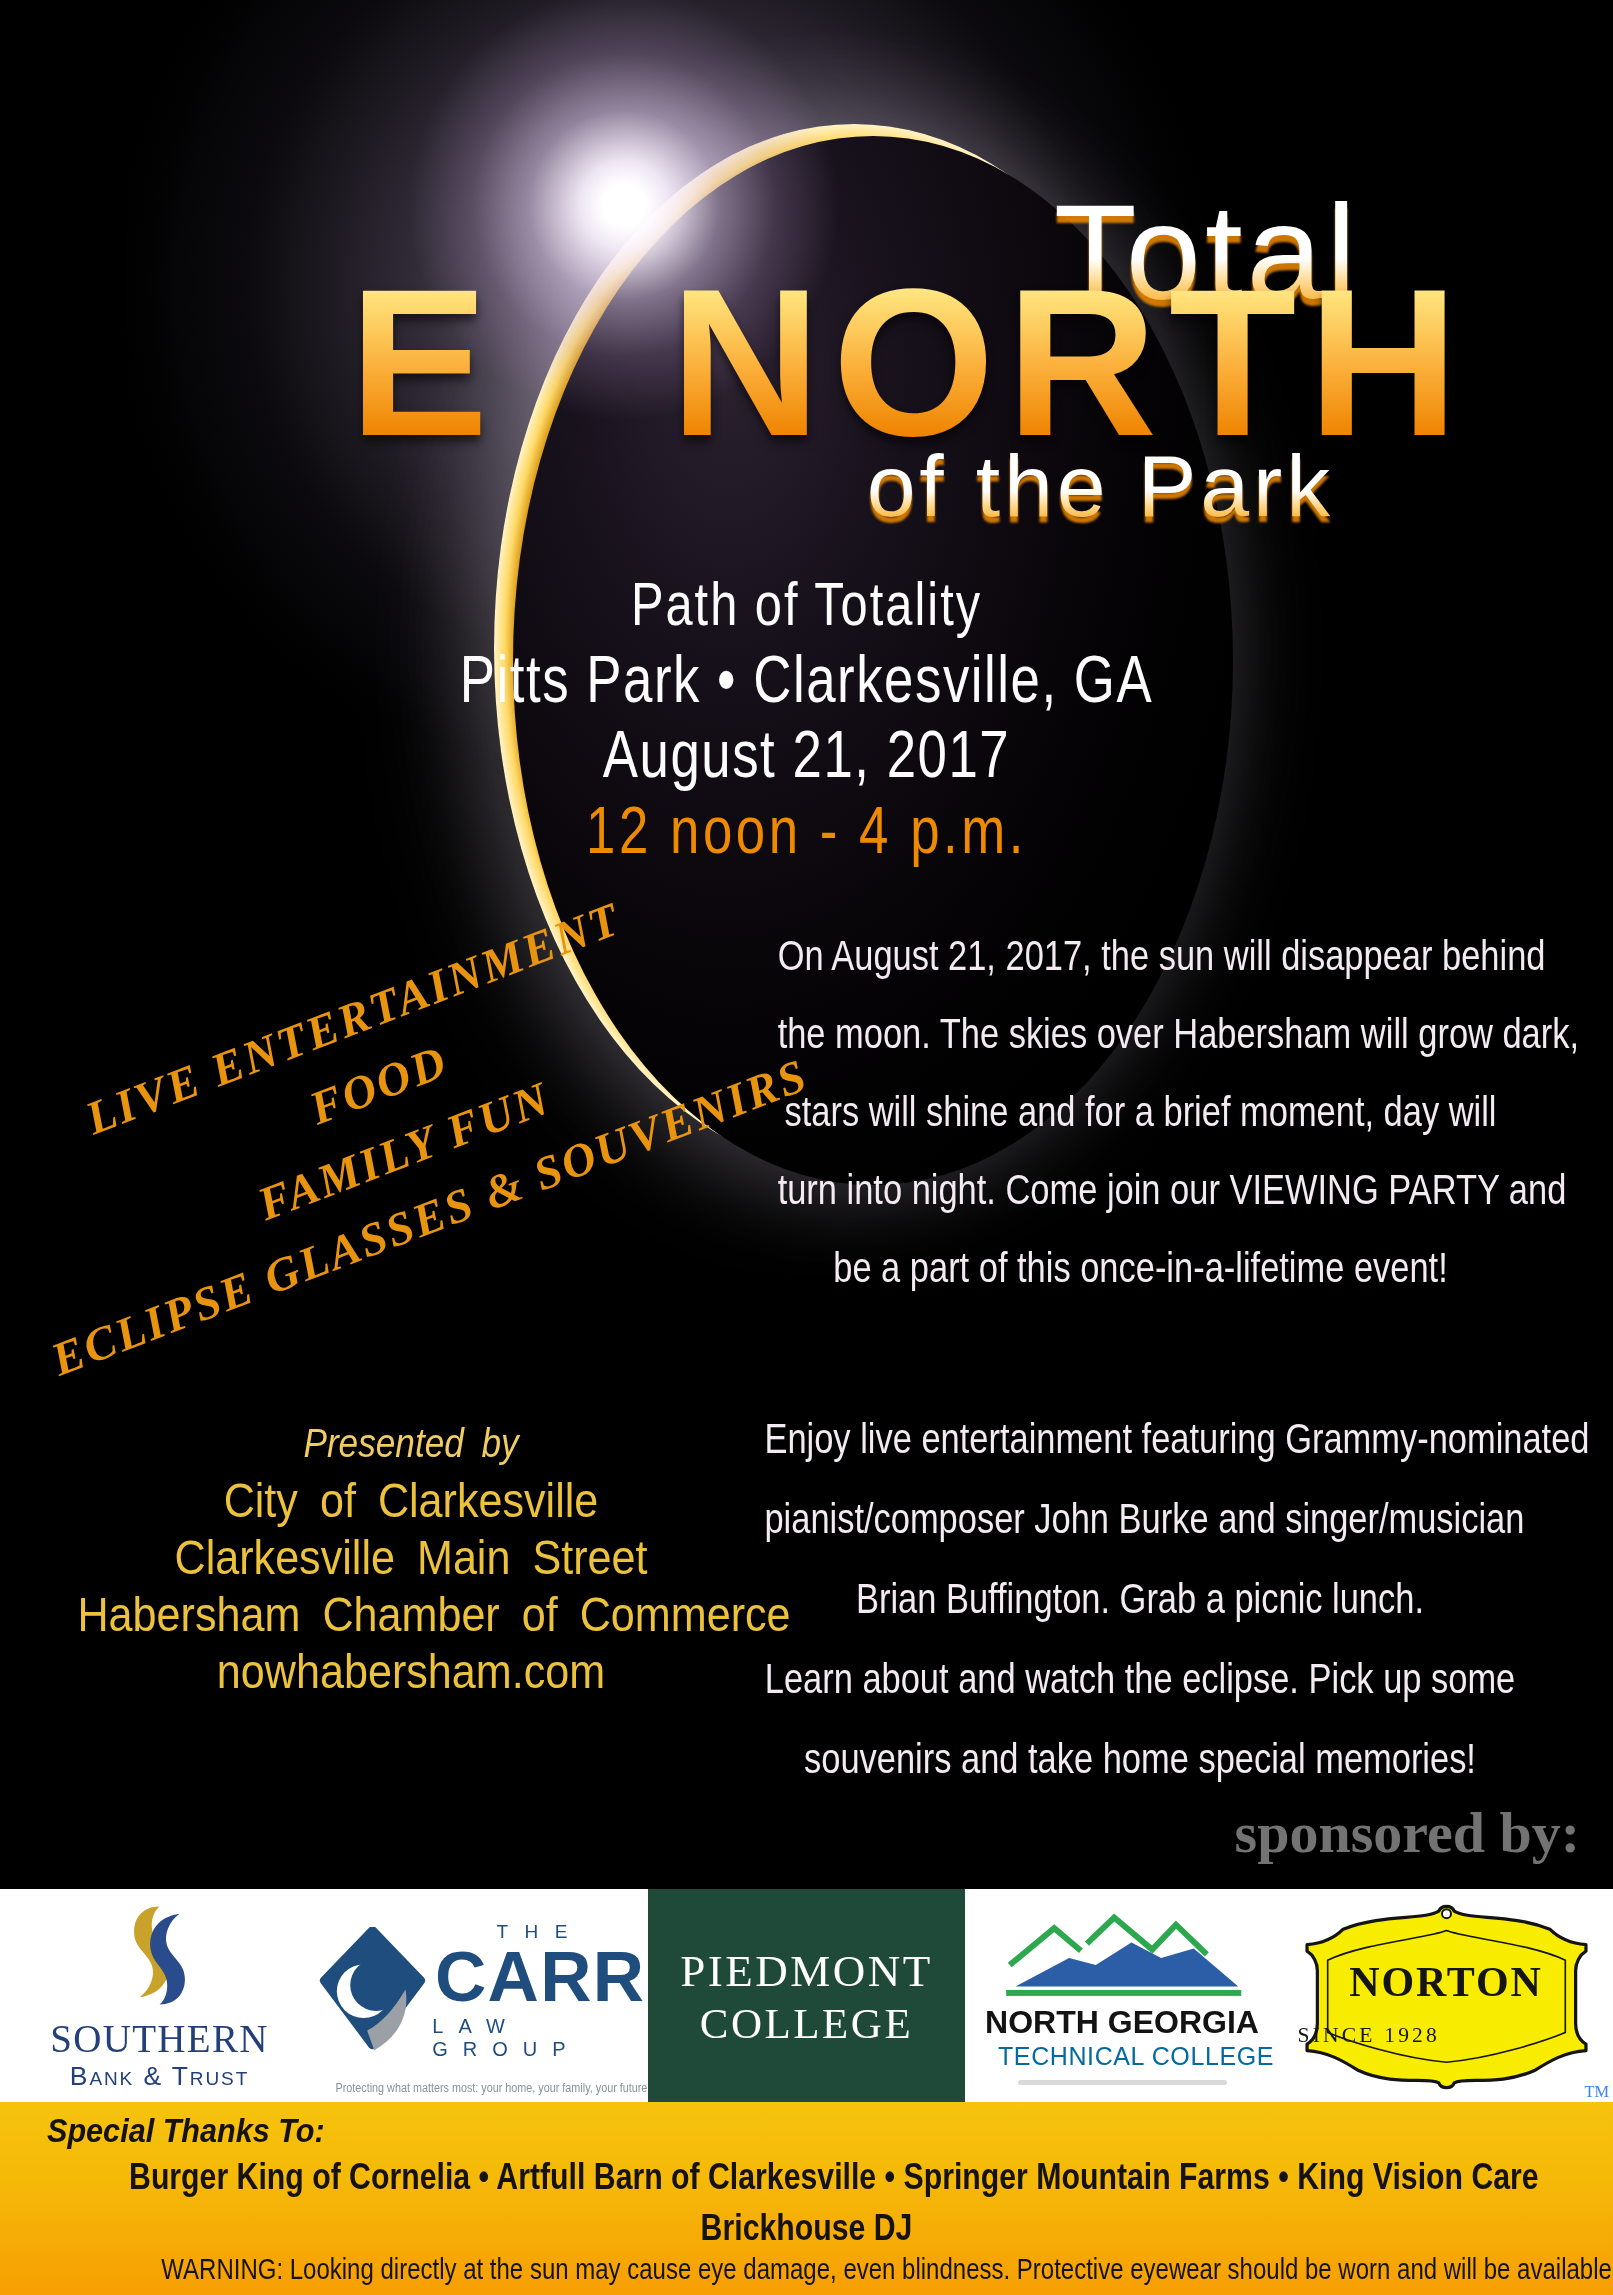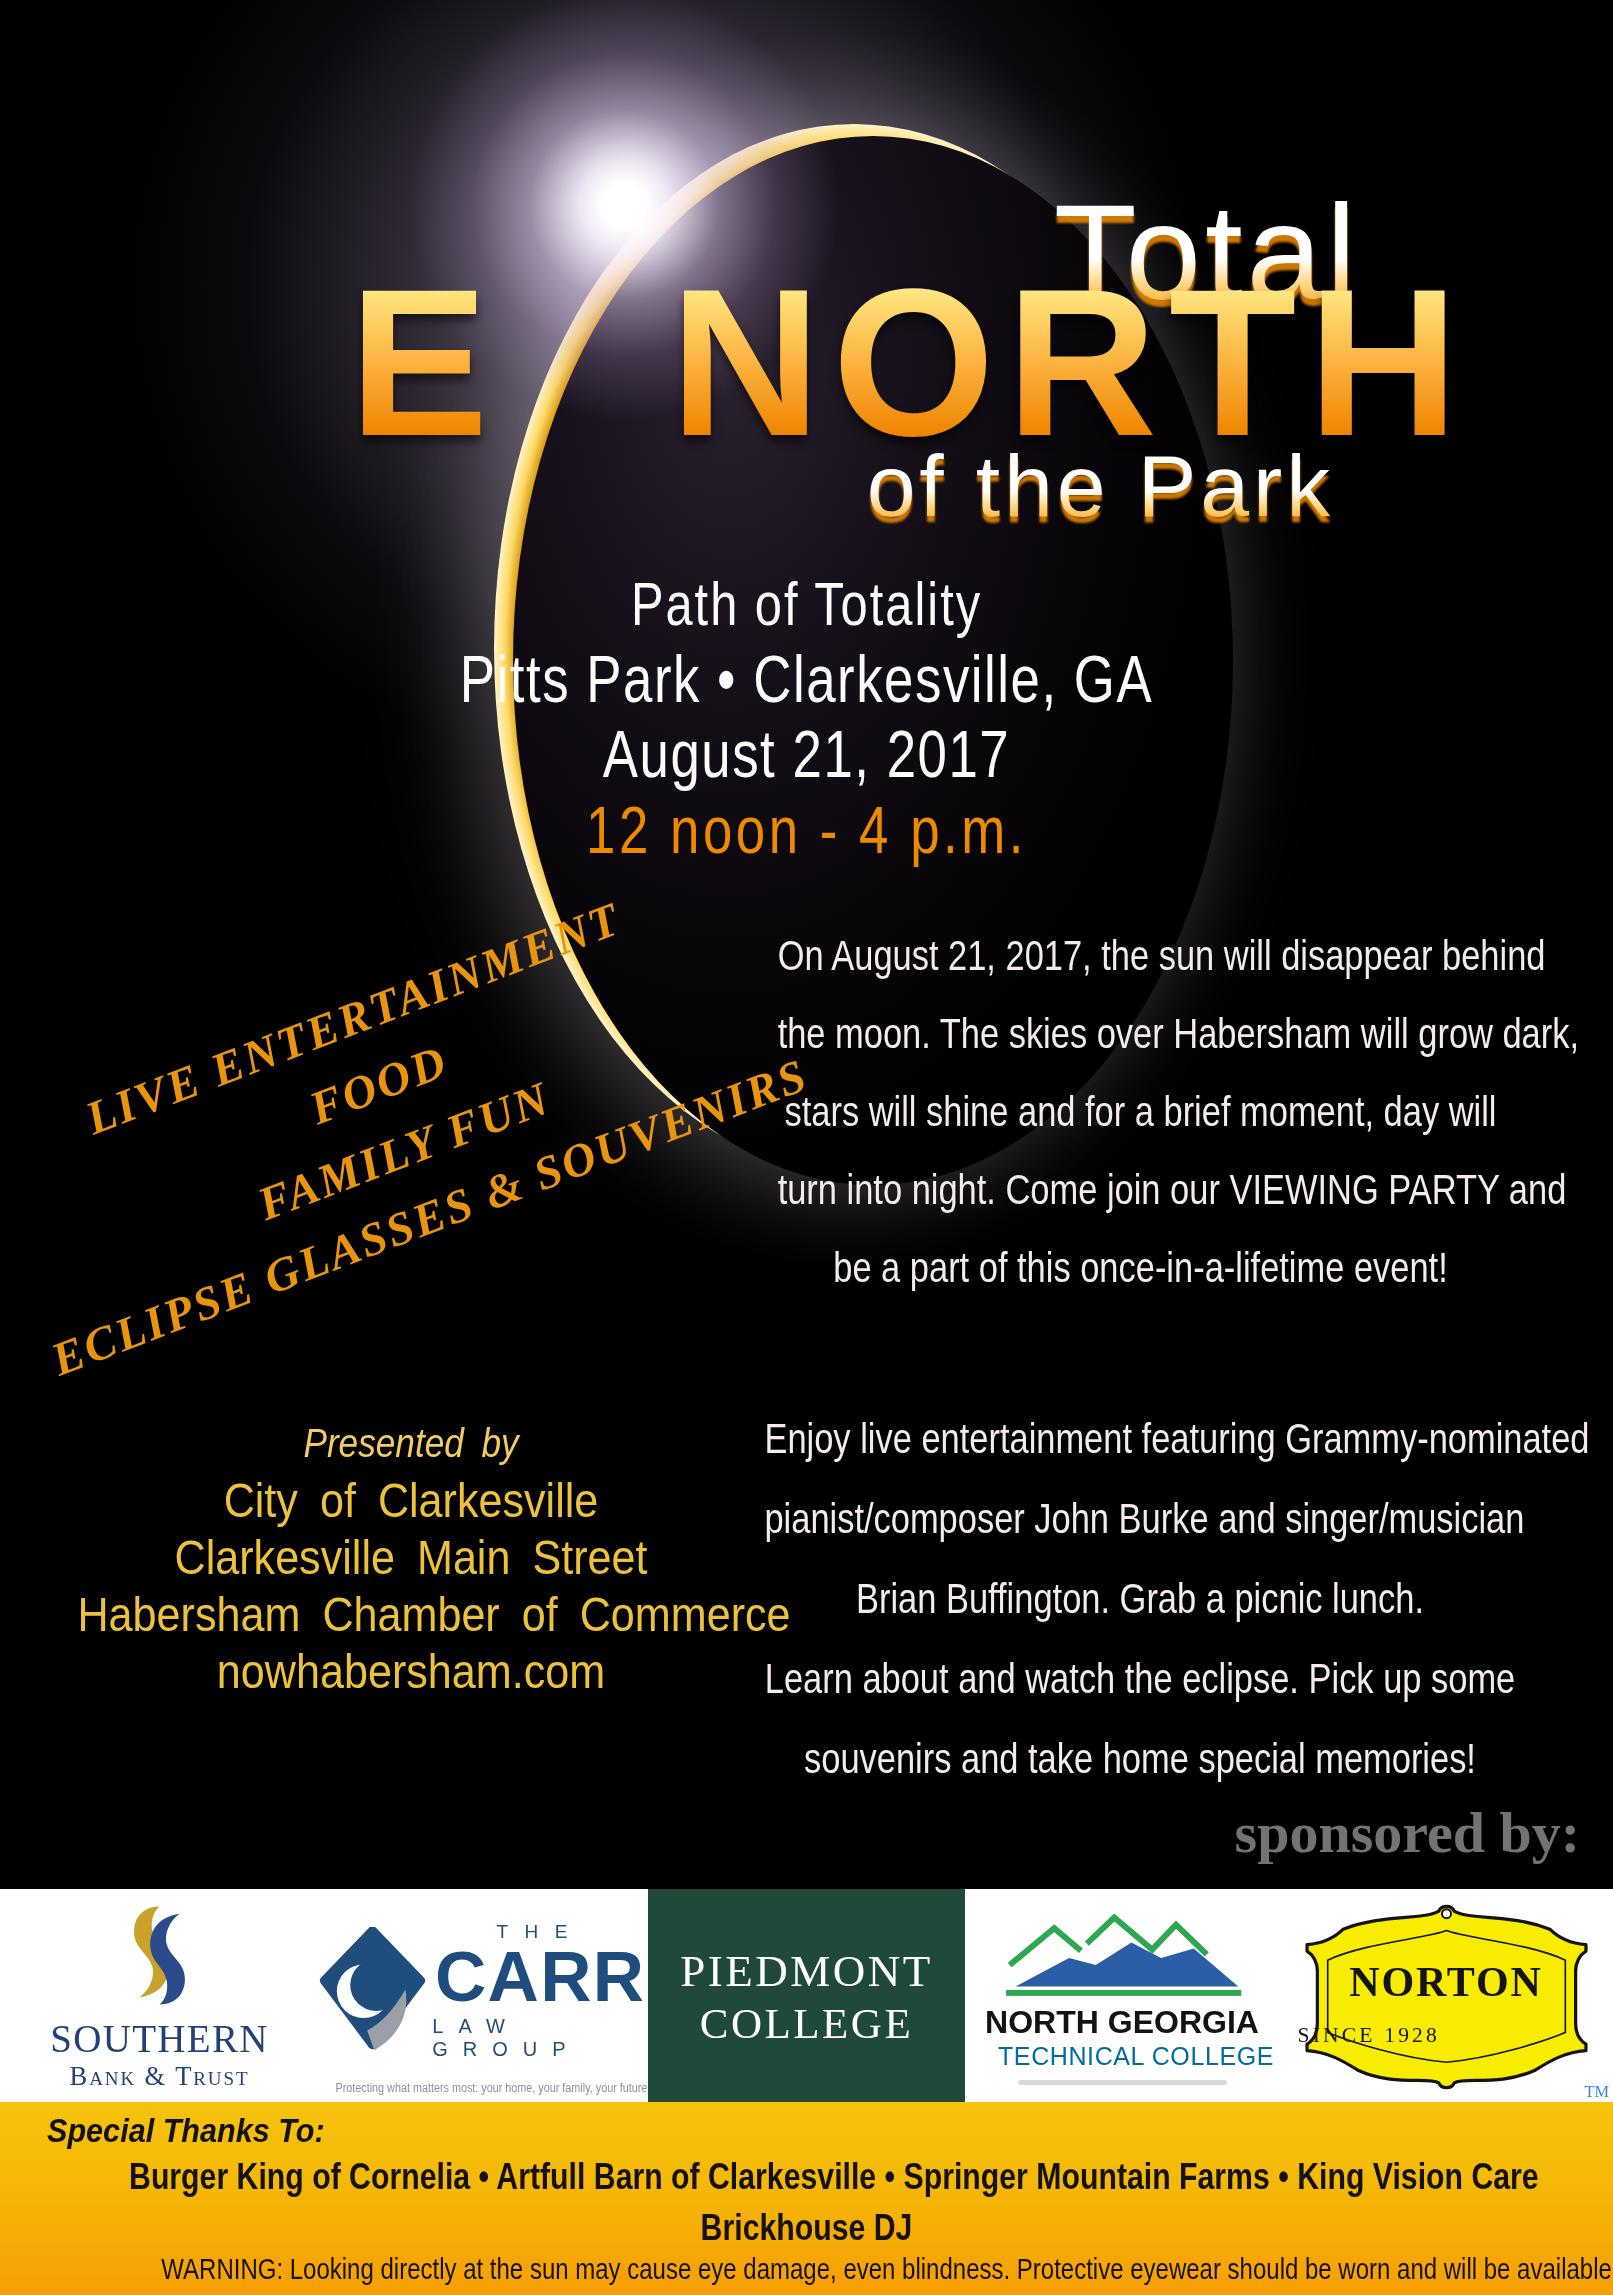--- a/index.html
+++ b/index.html
@@ -61,21 +61,21 @@
   
   .sponsored{position:absolute;right:33px;top:1799px;z-index:10;font-family:"Liberation Serif",serif;
         font-weight:700;font-size:58px;color:#737373;white-space:nowrap;}
 
   
   .logos{position:absolute;left:0;top:1889px;width:1613px;height:215px;z-index:10;display:flex;}
   .logo-cell{height:215px;display:flex;flex-direction:column;align-items:center;justify-content:center;overflow:hidden;}
   .cell-white{background:#fff;}
   .southern{width:319px;}
   .southern .name{font-family:"Liberation Serif",serif;font-size:39px;letter-spacing:1.3px;color:#24407a;margin-top:3.8px;}
-  .southern .sub{font-family:Liberation Serif, serif;font-variant:small-caps;font-size:26.5px;letter-spacing:1.9px;color:#24407a;}
+  .southern .sub{font-family:Liberation Sans, sans-serif;font-variant:small-caps;font-size:26.5px;letter-spacing:1.9px;color:#24407a;}
   .piedmont{width:317px;background:#1f4a3a;color:#fff;font-family:"Liberation Serif",serif;}
   .piedmont .p1{font-size:45px;letter-spacing:2.5px;line-height:53px;}
   .piedmont .p2{font-size:43px;letter-spacing:2.5px;line-height:51px;}
   .carr{width:329px;position:relative;}
   .carr-row{display:flex;align-items:center;gap:6.3px;margin-top:-11.4px;}
   .carr-text{display:flex;flex-direction:column;align-items:center;color:#1f4e7e;}
   .carr-text .the{font-size:19px;letter-spacing:16.4px;margin-bottom:1.3px;}
   .carr-text .carr-name{font-size:71px;font-weight:700;line-height:66px;letter-spacing:1.3px;}
   .carr-text .lawgroup{font-size:20px;letter-spacing:15px;margin-top:5px;}
   .carr .tagline{position:absolute;bottom:8.8px;left:0;width:100%;text-align:center;color:#8a9099;font-size:12px;

